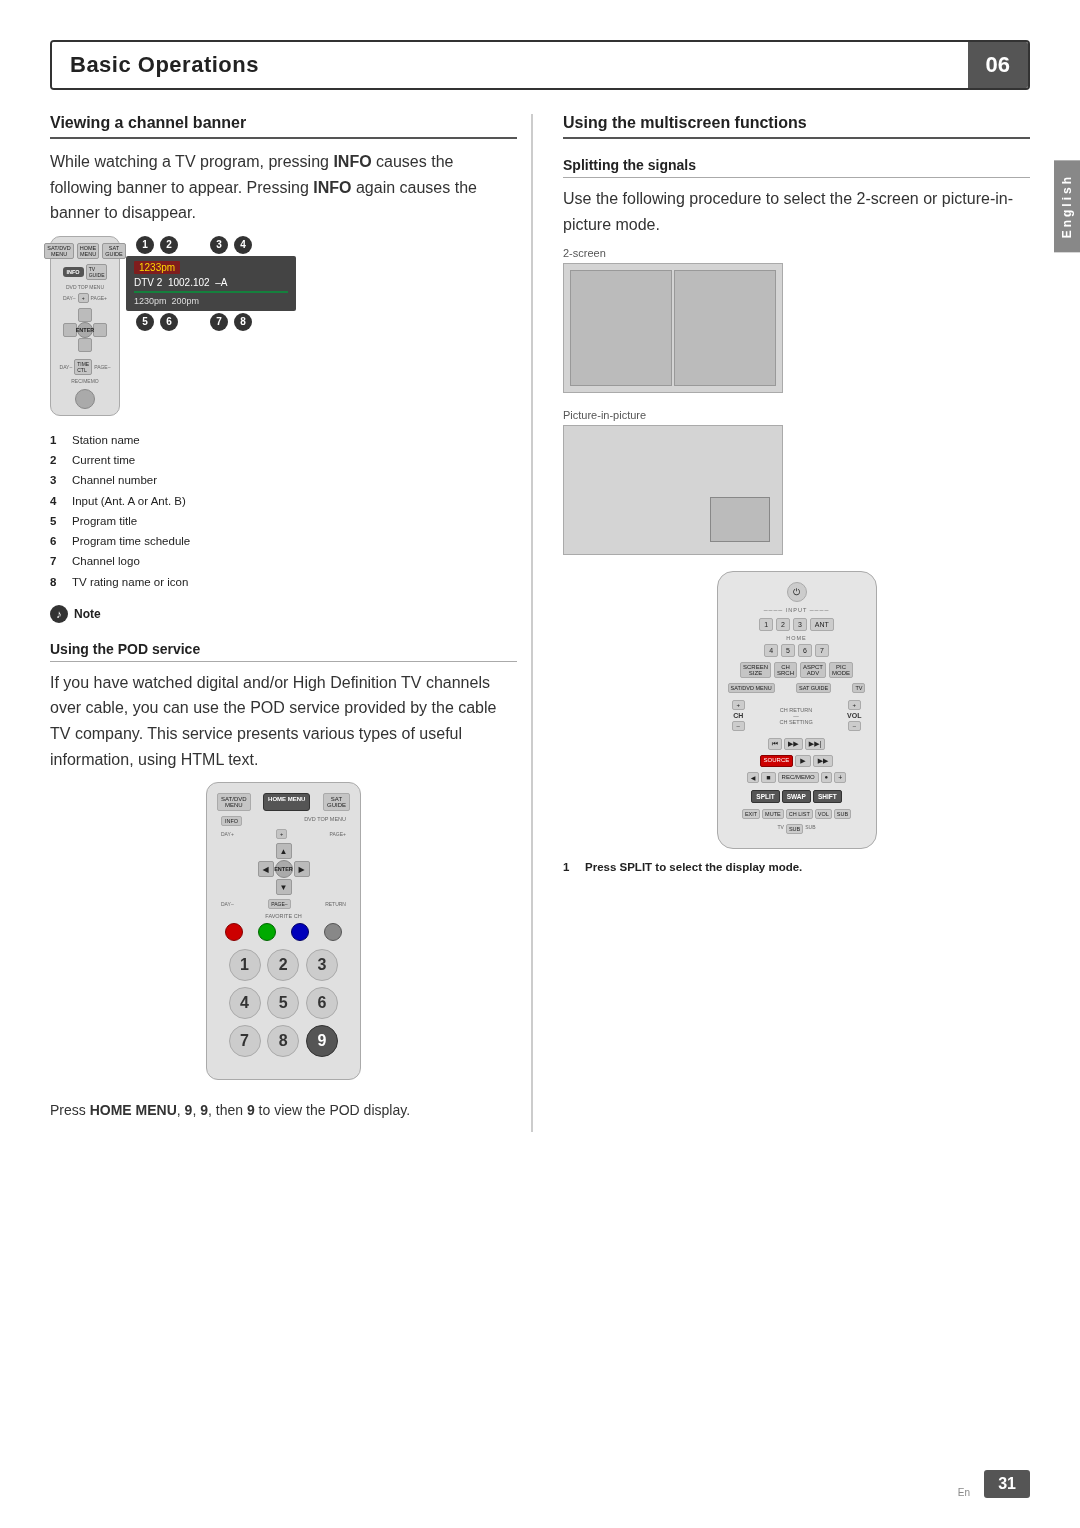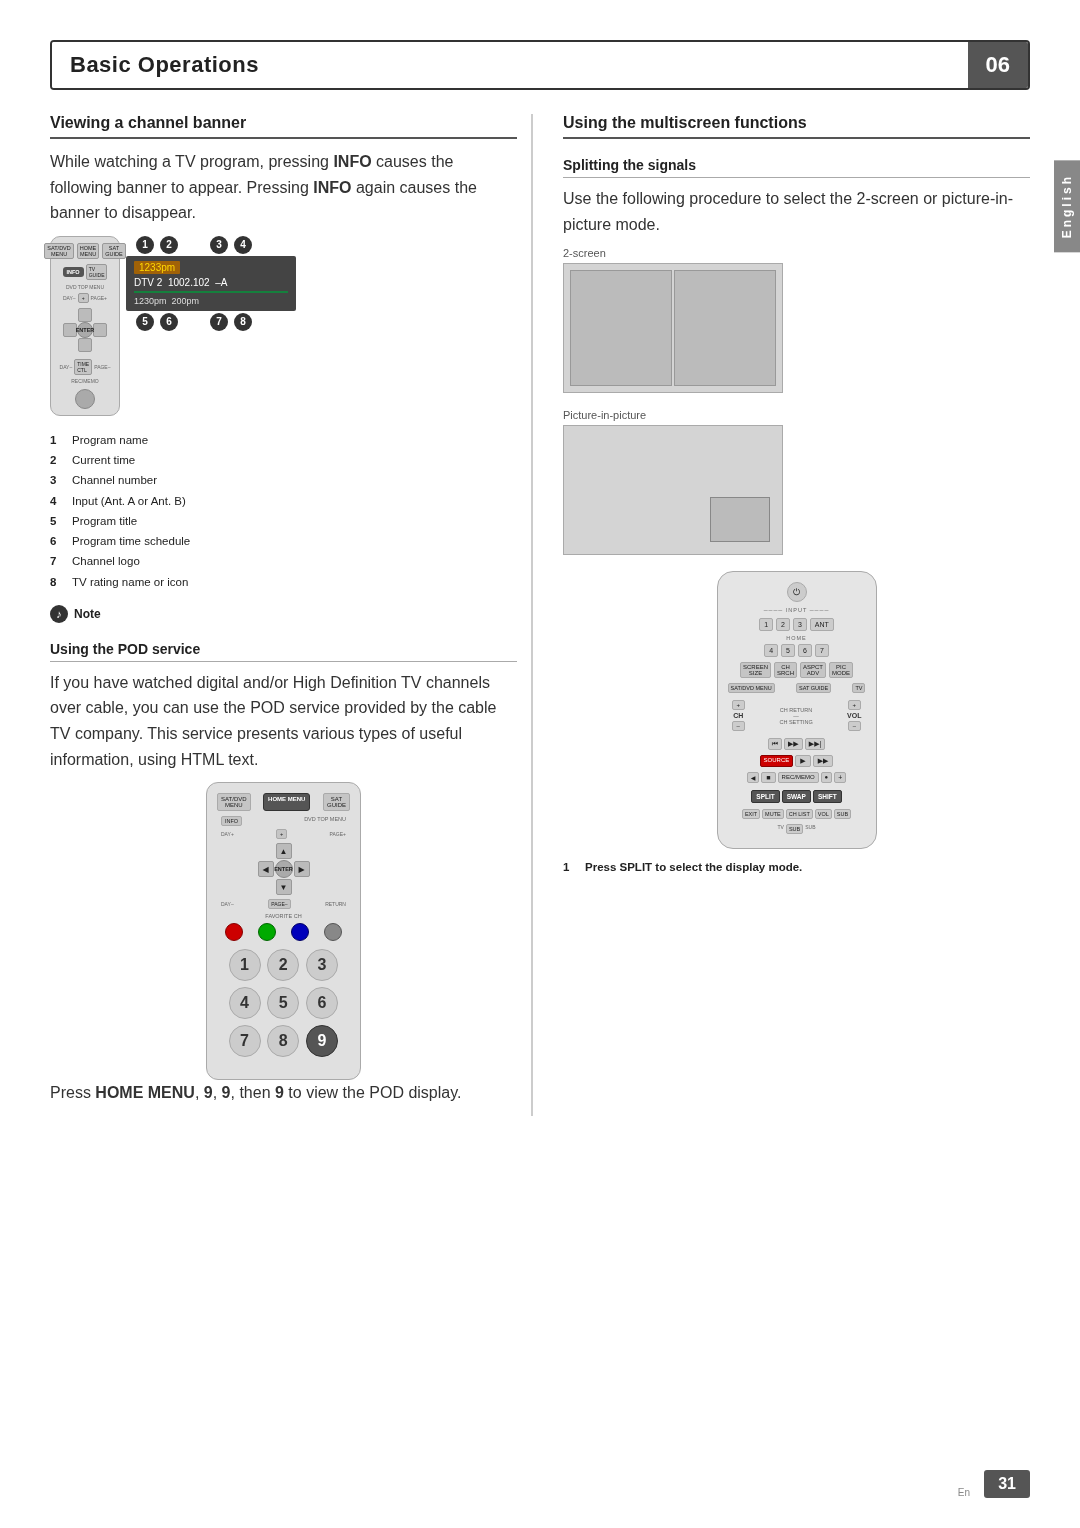--- a/index.html
+++ b/index.html
@@ -244,42 +244,42 @@
 
             <div style="display:flex; gap:6px; margin-bottom:2px; margin-left:10px;">
               <div class="callout-circle" style="background:#333; color:#fff; width:18px; height:18px; border-radius:50%; display:flex; align-items:center; justify-content:center; font-size:10px; font-weight:bold;">1</div>
               <div class="callout-circle" style="background:#333; color:#fff; width:18px; height:18px; border-radius:50%; display:flex; align-items:center; justify-content:center; font-size:10px; font-weight:bold;">2</div>
               <div style="width:20px;"></div>
               <div class="callout-circle" style="background:#333; color:#fff; width:18px; height:18px; border-radius:50%; display:flex; align-items:center; justify-content:center; font-size:10px; font-weight:bold;">3</div>
               <div class="callout-circle" style="background:#333; color:#fff; width:18px; height:18px; border-radius:50%; display:flex; align-items:center; justify-content:center; font-size:10px; font-weight:bold;">4</div>
             </div>
 
             <div style="background:#444; color:#fff; border-radius:2px; padding:5px 8px; min-width:160px; font-size:10px;">
-              <div style="background:#a16207; color:#ffd700; padding:1px 5px; font-size:10px; margin-bottom:3px; display:inline-block; border-radius:1px;">1233pm</div>
+              <div style="background:#7f1d1d; color:#ffd700; padding:1px 5px; font-size:10px; margin-bottom:3px; display:inline-block; border-radius:1px;">1233pm</div>
               <div style="display:flex; align-items:center; gap:4px; border-bottom:2px solid #15803d; padding-bottom:3px; margin-bottom:3px;">
                 <span style="font-size:10px;">DTV 2&nbsp;&nbsp;1002.102&nbsp;&nbsp;–A</span>
               </div>
               <div style="font-size:9px; color:#ddd;">1230pm&nbsp;&nbsp;200pm</div>
             </div>
 
             <div style="display:flex; gap:6px; margin-top:2px; margin-left:10px;">
               <div class="callout-circle" style="background:#333; color:#fff; width:18px; height:18px; border-radius:50%; display:flex; align-items:center; justify-content:center; font-size:10px; font-weight:bold;">5</div>
               <div class="callout-circle" style="background:#333; color:#fff; width:18px; height:18px; border-radius:50%; display:flex; align-items:center; justify-content:center; font-size:10px; font-weight:bold;">6</div>
               <div style="width:20px;"></div>
               <div class="callout-circle" style="background:#333; color:#fff; width:18px; height:18px; border-radius:50%; display:flex; align-items:center; justify-content:center; font-size:10px; font-weight:bold;">7</div>
               <div class="callout-circle" style="background:#333; color:#fff; width:18px; height:18px; border-radius:50%; display:flex; align-items:center; justify-content:center; font-size:10px; font-weight:bold;">8</div>
             </div>
           </div>
         </div>
       </div>
 
       <ul class="num-list">
         <li>
             <span class="num">1</span>
-            <span>Program name</span>
+            <span>Station name</span>
           </li>
         <li>
             <span class="num">2</span>
             <span>Current time</span>
           </li>
         <li>
             <span class="num">3</span>
             <span>Channel number</span>
           </li>
         <li>
@@ -359,21 +359,21 @@
             <div style="width:32px;height:32px;border-radius:50%;background:#ccc;border:1.5px solid #aaa;display:flex;align-items:center;justify-content:center;font-size:16px;font-weight:bold;color:#333;">3</div>
             <div style="width:32px;height:32px;border-radius:50%;background:#ccc;border:1.5px solid #aaa;display:flex;align-items:center;justify-content:center;font-size:16px;font-weight:bold;color:#333;">4</div>
             <div style="width:32px;height:32px;border-radius:50%;background:#ccc;border:1.5px solid #aaa;display:flex;align-items:center;justify-content:center;font-size:16px;font-weight:bold;color:#333;">5</div>
             <div style="width:32px;height:32px;border-radius:50%;background:#ccc;border:1.5px solid #aaa;display:flex;align-items:center;justify-content:center;font-size:16px;font-weight:bold;color:#333;">6</div>
             <div style="width:32px;height:32px;border-radius:50%;background:#ccc;border:1.5px solid #aaa;display:flex;align-items:center;justify-content:center;font-size:16px;font-weight:bold;color:#333;">7</div>
             <div style="width:32px;height:32px;border-radius:50%;background:#ccc;border:1.5px solid #aaa;display:flex;align-items:center;justify-content:center;font-size:16px;font-weight:bold;color:#333;">8</div>
             <div style="width:32px;height:32px;border-radius:50%;background:#555;border:1.5px solid #333;display:flex;align-items:center;justify-content:center;font-size:16px;font-weight:bold;color:#fff;">9</div>
           </div>
         </div>
       </div>
-      <p class="body-text" style="margin-top:0; font-size:16px;">
+      <p class="body-text" style="margin-top:19px; font-size:14px;">
         Press <strong>HOME MENU</strong>, <strong>9</strong>, <strong>9</strong>, then <strong>9</strong> to view the POD display.
       </p>
 
     </div>
 
     <div class="right-col">
 
       <div style="position:absolute; right:0; top:160px; writing-mode:vertical-rl; text-orientation:mixed; transform:rotate(180deg); background:#888; color:#fff; font-size:12px; padding:14px 6px; letter-spacing:3px; font-weight:bold;">English</div>
 
       <div class="section-title">Using the multiscreen functions</div>

